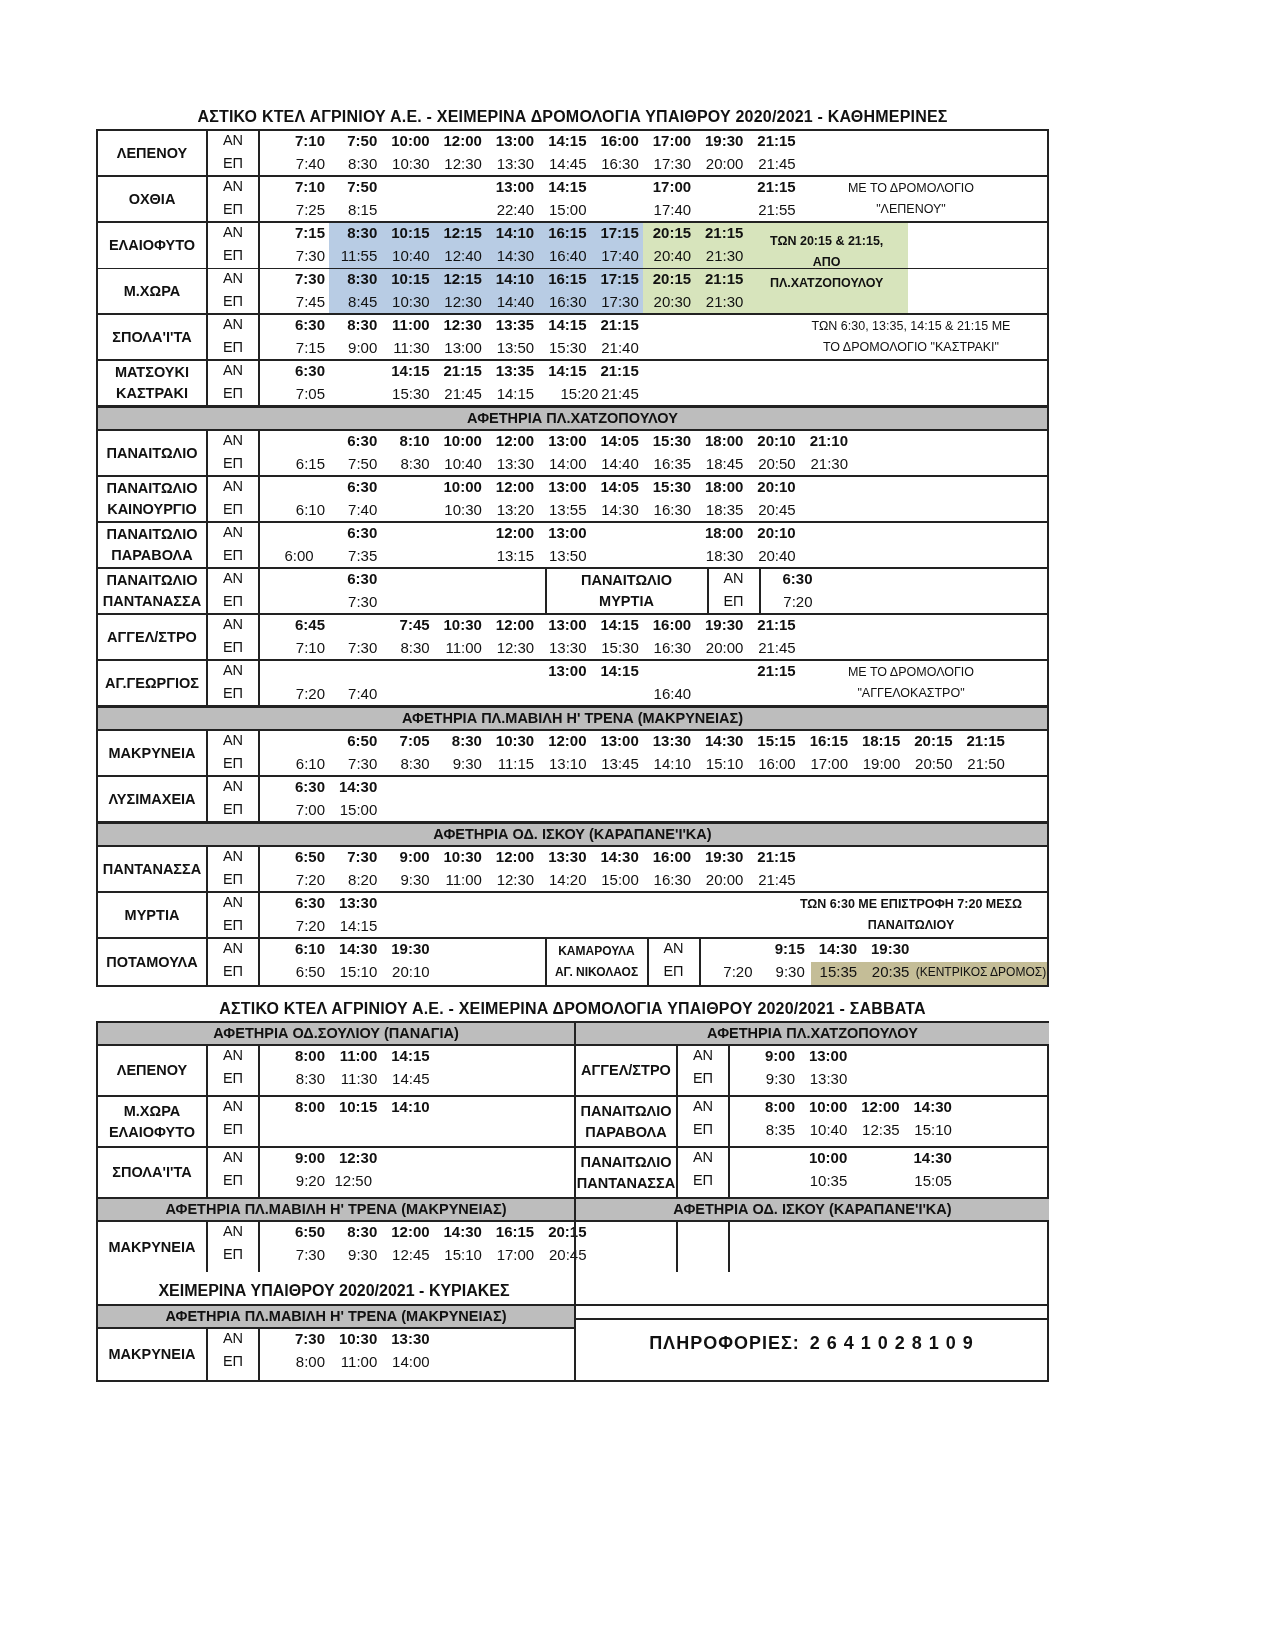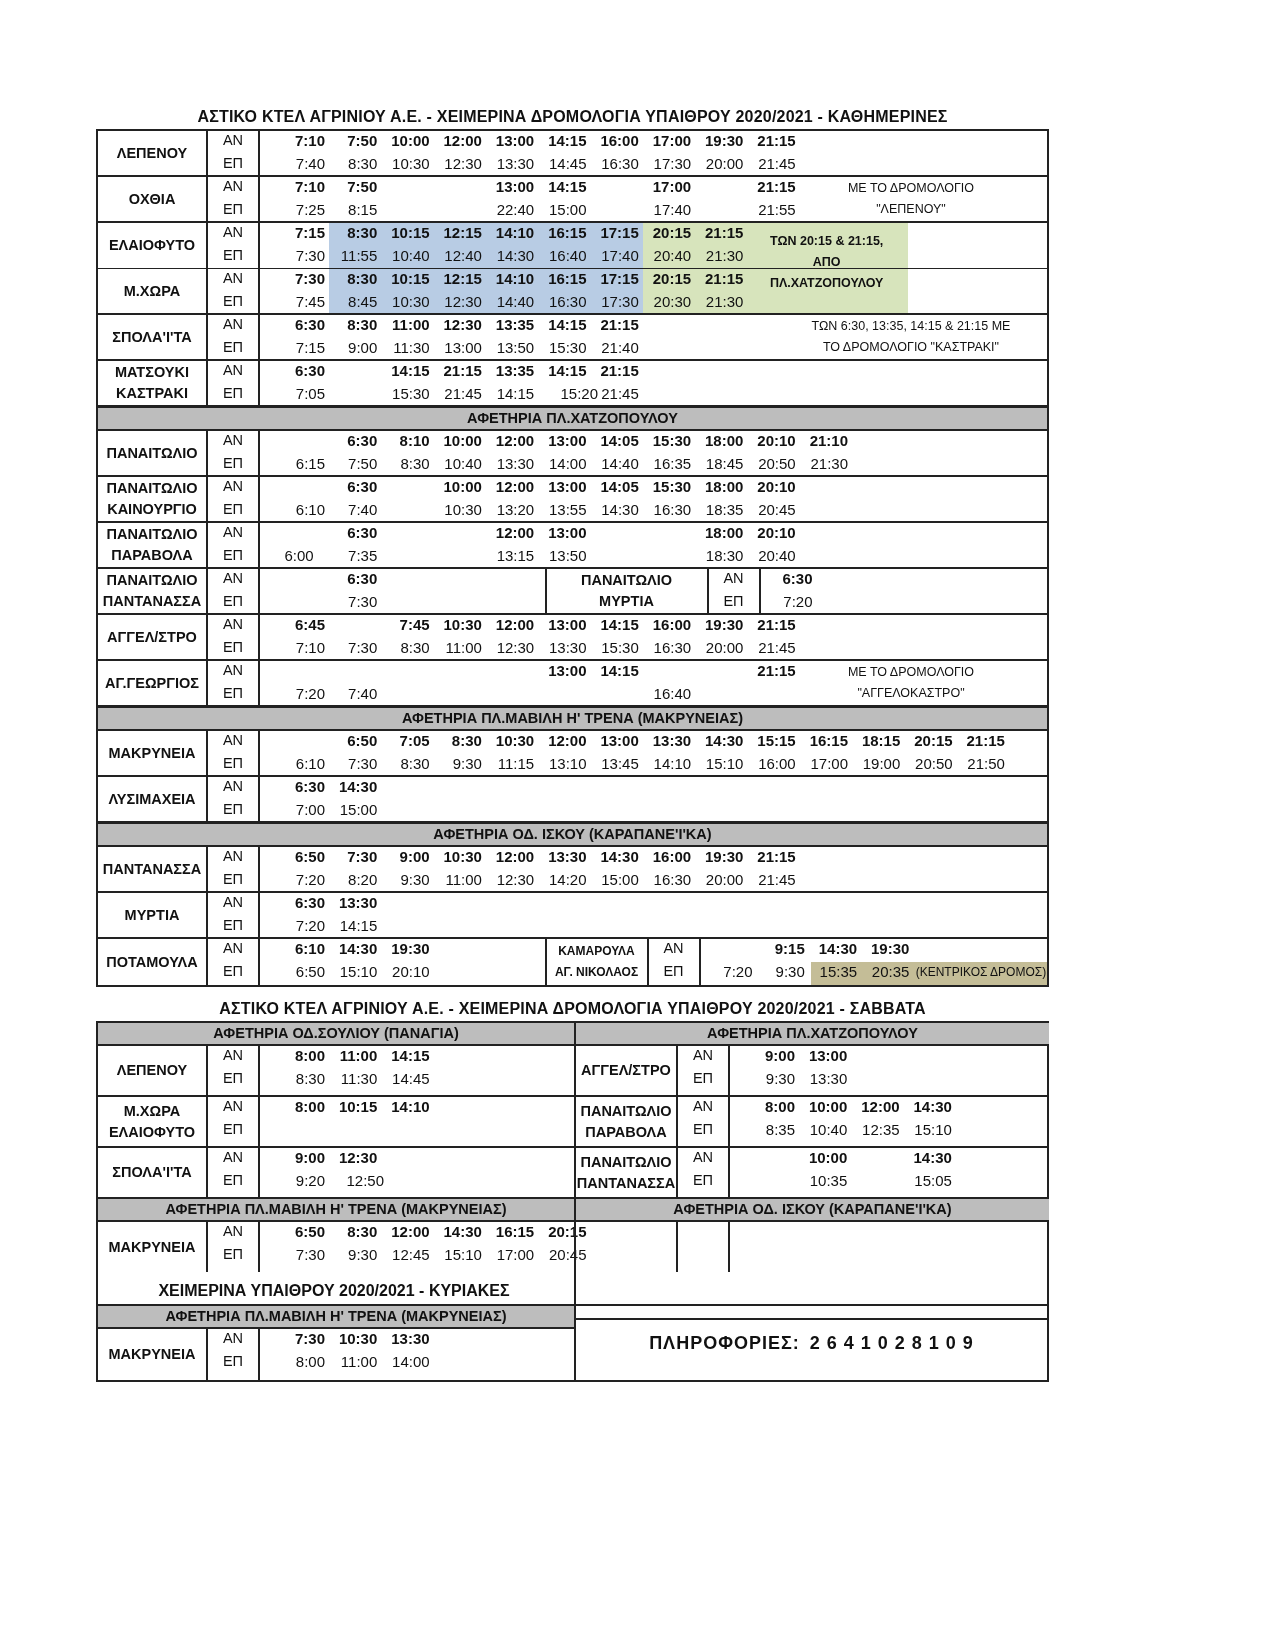--- a/index.html
+++ b/index.html
@@ -462,20 +462,24 @@
       </div>
       <div class="rdir" style="left: 110px;">
         <div class="dir an">ΑΝ</div>
         <div class="dir ep">ΕΠ</div>
       </div>
       <div class="times" style="left: 162px;">
         <div class="t an" style="left: 0px;">6:30</div>
         <div class="t an" style="left: 52.3px;">13:30</div>
         <div class="t ep" style="left: 0px;">7:20</div>
         <div class="t ep" style="left: 52.3px;">14:15</div>
+        <div class="note b" style="right: 6px; top: 1px; width: 260px;">
+          <div>ΤΩΝ 6:30 ΜΕ ΕΠΙΣΤΡΟΦΗ 7:20 ΜΕΣΩ</div>
+          <div>ΠΑΝΑΙΤΩΛΙΟΥ</div>
+        </div>
       </div>
     </div>
     <div class="route" style="height: 46px;">
       <div class="rname">
         <span>ΠΟΤΑΜΟΥΛΑ</span>
       </div>
       <div class="rdir" style="left: 110px;">
         <div class="dir an">ΑΝ</div>
         <div class="dir ep">ΕΠ</div>
       </div>
@@ -549,21 +553,21 @@
           <span>ΣΠΟΛΑ'Ι'ΤΑ</span>
         </div>
         <div class="rdir" style="left: 110px;">
           <div class="dir an">ΑΝ</div>
           <div class="dir ep">ΕΠ</div>
         </div>
         <div class="times" style="left: 162px;">
           <div class="t an" style="left: 0px;">9:00</div>
           <div class="t an" style="left: 52.3px;">12:30</div>
           <div class="t ep" style="left: 0px;">9:20</div>
-          <div class="t ep" style="left: 59px;">12:50</div>
+          <div class="t ep" style="left: 47px;">12:50</div>
         </div>
       </div>
       <div class="hdr" style="border-top: none;">ΑΦΕΤΗΡΙΑ ΠΛ.ΜΑΒΙΛΗ Η' ΤΡΕΝΑ (ΜΑΚΡΥΝΕΙΑΣ)</div>
       <div class="route" style="height: 50px;">
         <div class="rname">
           <span>ΜΑΚΡΥΝΕΙΑ</span>
         </div>
         <div class="rdir" style="left: 110px;">
           <div class="dir an">ΑΝ</div>
           <div class="dir ep">ΕΠ</div>

